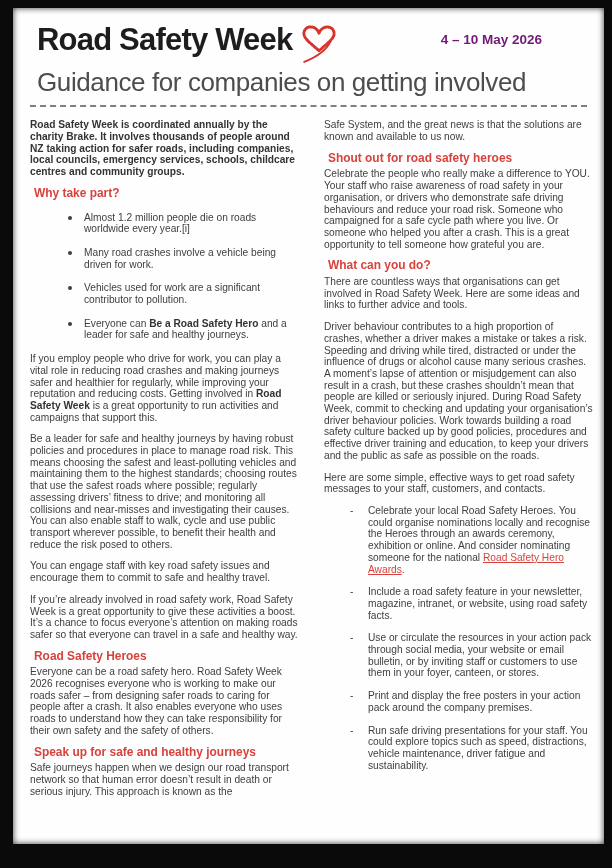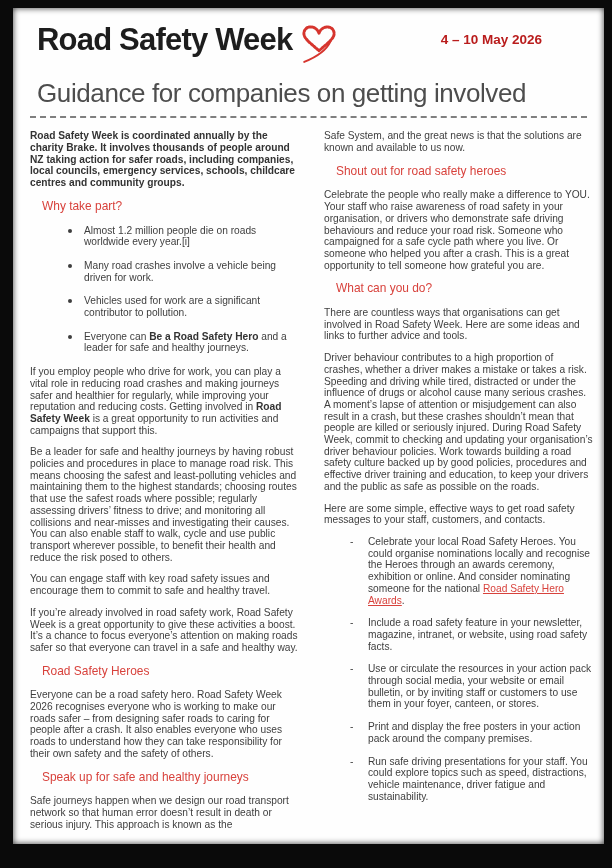--- a/index.html
+++ b/index.html
@@ -17,38 +17,38 @@
   
   .masthead{position:relative;padding:16px 17px 0 24px;}
   .title-row{display:flex;align-items:flex-start;}
   .doc-title{
     margin:0;font-size:31px;font-weight:bold;color:#1d1d1d;
     letter-spacing:-0.8px;line-height:1;
   }
   .heart-logo{width:50px;height:46px;margin-left:2px;margin-top:-4px;flex:0 0 auto;}
   .doc-date{
     position:absolute;top:24px;right:62px;
-    font-size:13.5px;font-weight:bold;color:#b91c1c;
+    font-size:13.5px;font-weight:bold;color:#701a75;
   }
   .doc-subtitle{
-    margin:14px 0 0 0;font-size:26px;font-weight:400;color:#4d4d4d;
+    margin:3px 0 0 0;font-size:26px;font-weight:400;color:#4d4d4d;
     letter-spacing:-0.4px;line-height:1.05;
   }
   .divider{
     border:none;border-top:2px dashed #7f7f7f;
     margin:9px 17px 0 17px;
   }
   
   .columns{
     display:flex;gap:24px;padding:12px 16px 0 17px;
     font-size:10.2px;line-height:11.7px;color:#3e3e3e;
   }
   .col{width:270px;flex:0 0 auto;}
   .col p{margin:0 0 10px 0;}
-  .h-red{color:#d8423c;font-weight:normal;margin:12px;}
+  .h-red{color:#d8423c;font-weight:bold;margin:4px;}
   .h-black{color:#2e2e2e;font-weight:bold;margin:0;}
   .b{font-weight:bold;color:#333;}
   .intro{font-weight:bold;color:#333;}
   
   ul.bullets{list-style:none;margin:0 0 10px 0;padding:0 0 0 24px;}
   ul.bullets li{position:relative;padding-left:18px;margin:12px;}
   ul.bullets li::before{
     content:"";position:absolute;left:2px;top:4px;width:4px;height:4px;
     border-radius:50%;background:#3e3e3e;
   }

